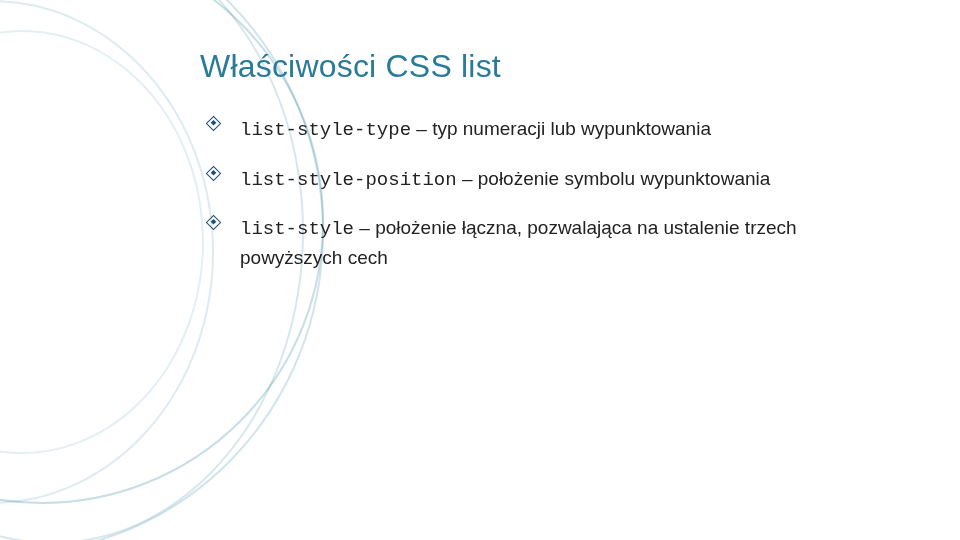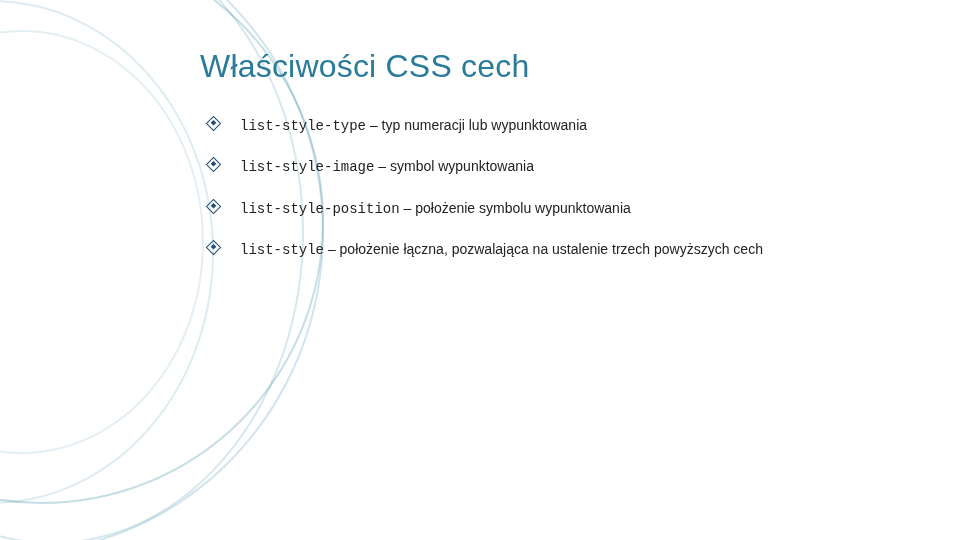--- a/index.html
+++ b/index.html
@@ -46,21 +46,21 @@
 
   ul.items {
     list-style: none;
     margin: 0;
     padding: 0 0 0 26px;
   }
   ul.items li {
     position: relative;
     padding: 0 0 0 14px;
     margin: 0 0 20px 0;
-    font-size: 14px;
+    font-size: 19px;
     line-height: 1.45;
     color: #222;
   }
   ul.items li .bullet {
     position: absolute;
     left: -18px;
     top: 3px;
     width: 11px;
     height: 11px;
     transform: rotate(45deg);
@@ -86,32 +86,27 @@
 
 <div class="decor">
   <div class="arc" style="width:560px;height:560px;left:0;top:0;"></div>
   <div class="arc" style="width:500px;height:620px;left:40px;top:-20px;border-color:rgba(31,122,153,0.18);"></div>
   <div class="arc" style="width:440px;height:500px;left:10px;top:60px;border-color:rgba(31,122,153,0.15);"></div>
   <div class="arc" style="width:620px;height:640px;left:-60px;top:-30px;border-color:rgba(31,122,153,0.20);"></div>
   <div class="arc" style="width:360px;height:420px;left:80px;top:90px;border-color:rgba(31,122,153,0.12);"></div>
 </div>
 
 <div class="slide">
-  <h1 class="title">Właściwości CSS cech</h1>
+  <h1 class="title">Właściwości CSS list</h1>
 
   <ul class="items">
     <li>
       <span class="bullet"></span>
       <span class="code">list-style-type</span>
       <span>– typ numeracji lub wypunktowania</span>
-    </li>
-    <li>
-      <span class="bullet"></span>
-      <span class="code">list-style-image</span>
-      <span>– symbol wypunktowania</span>
     </li>
     <li>
       <span class="bullet"></span>
       <span class="code">list-style-position</span>
       <span>– położenie symbolu wypunktowania</span>
     </li>
     <li>
       <span class="bullet"></span>
       <span class="code">list-style</span>
       <span>– położenie łączna, pozwalająca na ustalenie trzech powyższych cech</span>

